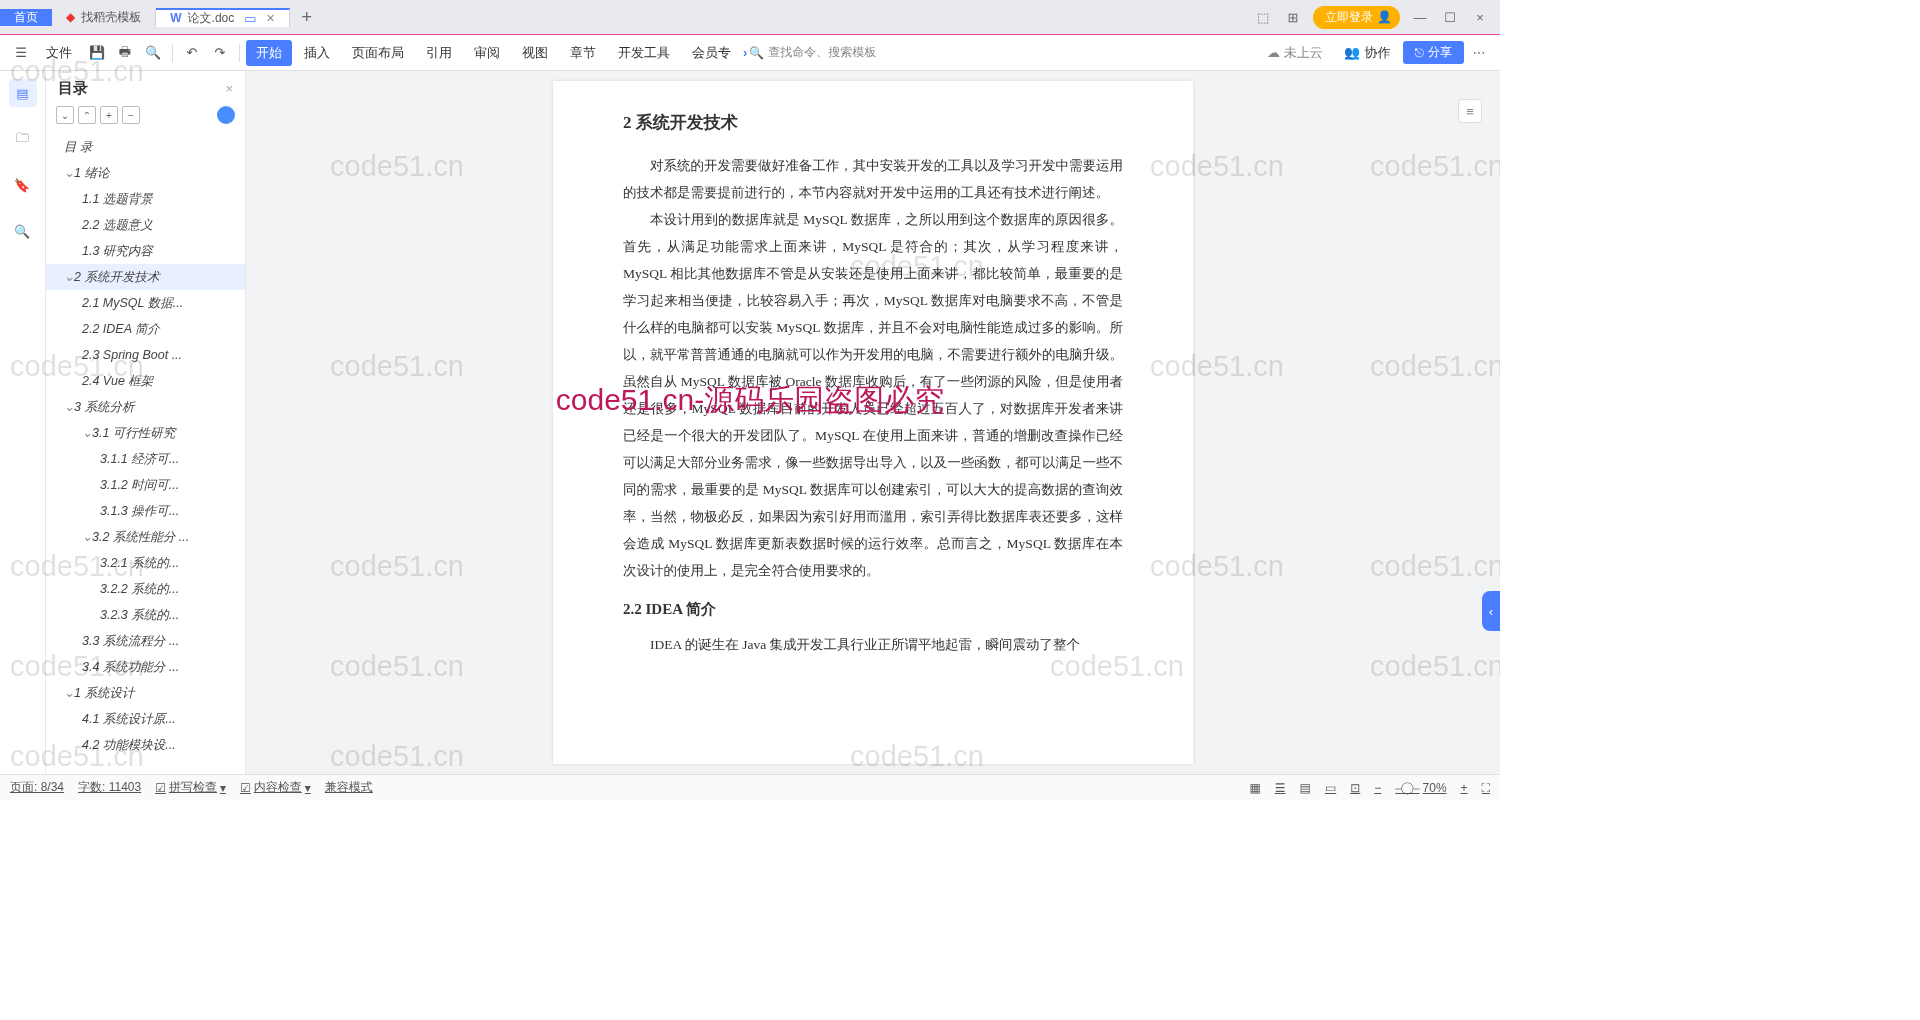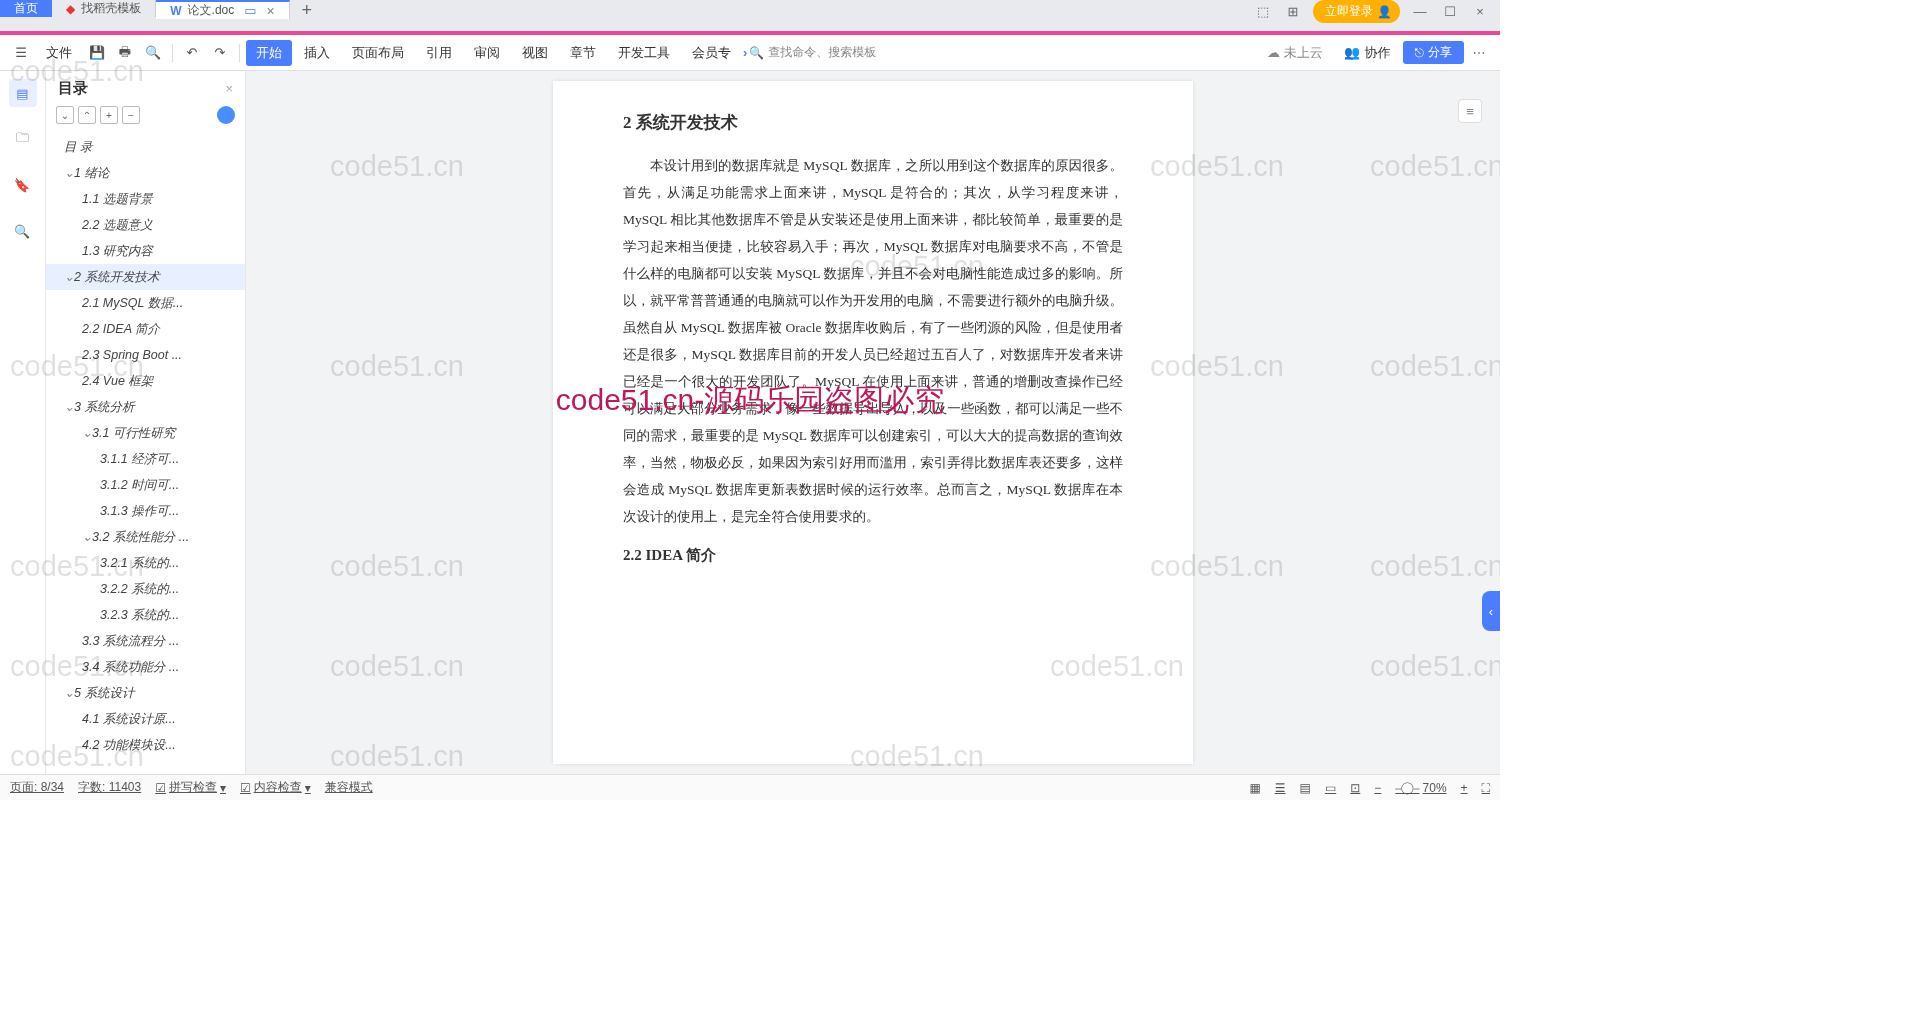--- a/index.html
+++ b/index.html
@@ -1,19 +1,19 @@
 <!DOCTYPE html>
 <html><head>
 <meta charset="utf-8">
 <style>
 * { margin:0; padding:0; box-sizing:border-box; }
 body { font-family:"Microsoft YaHei","PingFang SC",sans-serif; font-size:13px; color:#333; background:#fff; overflow:hidden; width:1500px; height:800px; position:relative; }
 
 
-.tabbar { height:35px; background:#e8eaed; display:flex; align-items:flex-start; border-bottom:4px solid #ec4899; position:relative; }
+.tabbar { height:35px; background:#e8eaed; display:flex; align-items:center; border-bottom:1px solid #ec4899; position:relative; }
 .tab { display:flex; align-items:center; padding:0 14px; gap:6px; font-size:12px; color:#555; cursor:pointer; border-right:1px solid #d0d0d0; position:relative; }
 .tab.home { background:#4a7dff; color:#fff; border:none; }
 .tab.active { background:#fff; border-top:2px solid #4a7dff; }
 .tab .close { color:#888; font-size:14px; margin-left:4px; }
 .tab .monitor { color:#4a7dff; font-size:13px; margin-left:4px; }
 .tab-plus { width:34px; display:flex; align-items:center; justify-content:center; color:#666; font-size:18px; cursor:pointer; }
 .winctrl { margin-left:auto; display:flex; align-items:center; gap:10px; padding-right:10px; }
 .winctrl .login { background:#ffb000; color:#fff; border-radius:12px; padding:3px 8px 3px 12px; font-size:12px; display:flex; align-items:center; gap:4px; }
 .winctrl .icon-btn { width:20px; height:20px; color:#666; display:flex; align-items:center; justify-content:center; cursor:pointer; }
 
@@ -165,34 +165,36 @@
       <div class="node l2"><span class="chev">⌄</span><span>3.1 可行性研究</span></div>
       <div class="node l3">3.1.1 经济可...</div>
       <div class="node l3">3.1.2 时间可...</div>
       <div class="node l3">3.1.3 操作可...</div>
       <div class="node l2"><span class="chev">⌄</span><span>3.2 系统性能分 ...</span></div>
       <div class="node l3">3.2.1 系统的...</div>
       <div class="node l3">3.2.2 系统的...</div>
       <div class="node l3">3.2.3 系统的...</div>
       <div class="node l2">3.3 系统流程分 ...</div>
       <div class="node l2">3.4 系统功能分 ...</div>
-      <div class="node l1"><span class="chev">⌄</span><span>5 系统设计</span></div>
+      <div class="node l1"><span class="chev">⌄</span><span>1 系统设计</span></div>
       <div class="node l2">4.1 系统设计原...</div>
       <div class="node l2">4.2 功能模块设...</div>
     </div>
   </div>
 
   <div class="doc-area">
     <span class="doc-icon">📄▾</span>
     <div class="right-floater">≡</div>
     <div class="right-tab">‹</div>
     <div class="page">
       <h2>2 系统开发技术</h2>
+      <p>对系统的开发需要做好准备工作，其中安装开发的工具以及学习开发中需要运用的技术都是需要提前进行的，本节内容就对开发中运用的工具还有技术进行阐述。</p>
       <p>本设计用到的数据库就是 MySQL 数据库，之所以用到这个数据库的原因很多。首先，从满足功能需求上面来讲，MySQL 是符合的；其次，从学习程度来讲，MySQL 相比其他数据库不管是从安装还是使用上面来讲，都比较简单，最重要的是学习起来相当便捷，比较容易入手；再次，MySQL 数据库对电脑要求不高，不管是什么样的电脑都可以安装 MySQL 数据库，并且不会对电脑性能造成过多的影响。所以，就平常普普通通的电脑就可以作为开发用的电脑，不需要进行额外的电脑升级。虽然自从 MySQL 数据库被 Oracle 数据库收购后，有了一些闭源的风险，但是使用者还是很多，MySQL 数据库目前的开发人员已经超过五百人了，对数据库开发者来讲已经是一个很大的开发团队了。MySQL 在使用上面来讲，普通的增删改查操作已经可以满足大部分业务需求，像一些数据导出导入，以及一些函数，都可以满足一些不同的需求，最重要的是 MySQL 数据库可以创建索引，可以大大的提高数据的查询效率，当然，物极必反，如果因为索引好用而滥用，索引弄得比数据库表还要多，这样会造成 MySQL 数据库更新表数据时候的运行效率。总而言之，MySQL 数据库在本次设计的使用上，是完全符合使用要求的。</p>
       <h3>2.2 IDEA 简介</h3>
+      <p>IDEA 的诞生在 Java 集成开发工具行业正所谓平地起雷，瞬间震动了整个</p>
     </div>
   </div>
 </div>
 
 <div class="status">
   <span class="sitem">页面: 8/34</span>
   <span class="sitem">字数: 11403</span>
   <span class="sitem">☑ <span>拼写检查</span> ▾</span>
   <span class="sitem">☑ <span>内容检查</span> ▾</span>
   <span class="sitem">兼容模式</span>

